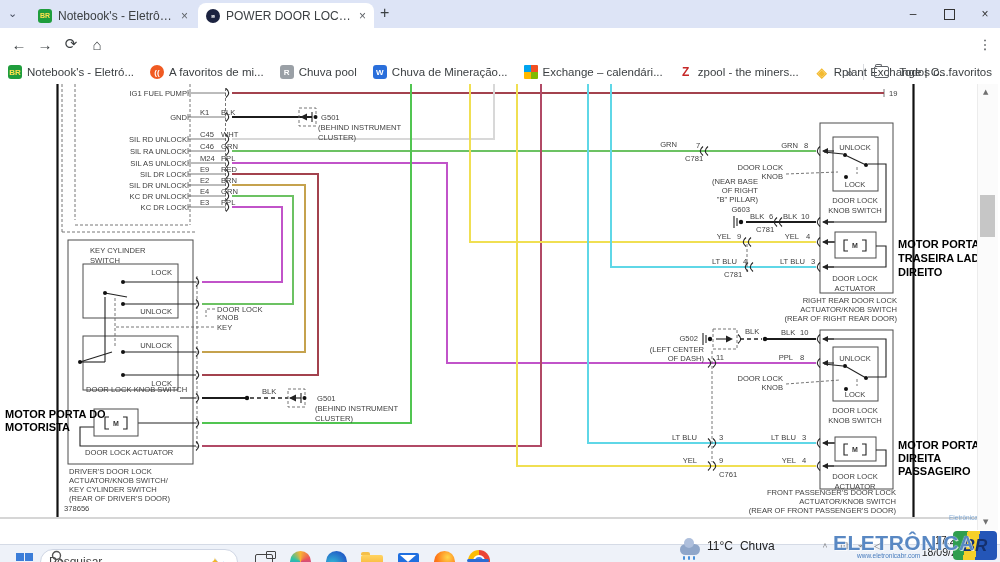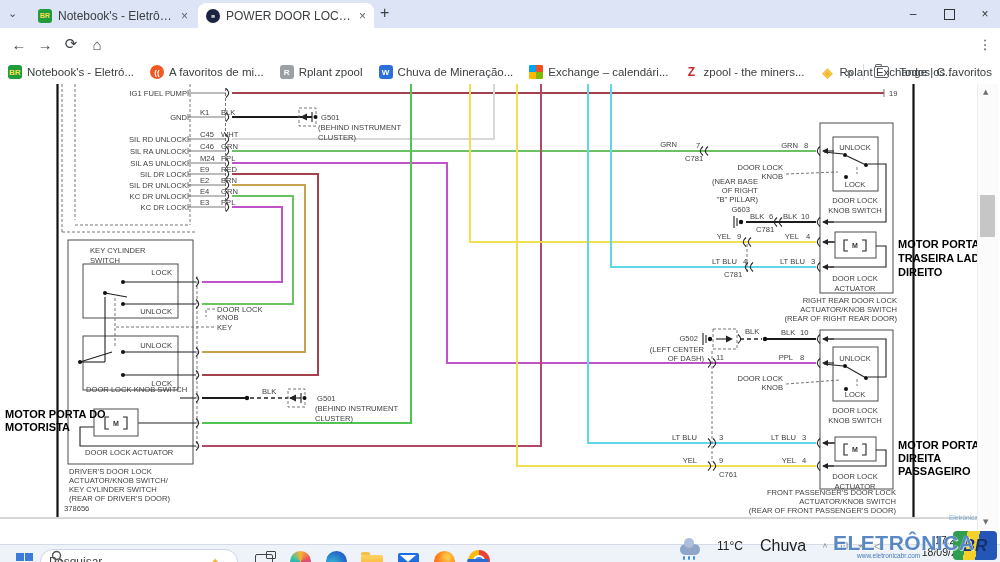--- a/index.html
+++ b/index.html
@@ -158,21 +158,21 @@
   <div class="bm" style="margin-left:8px;">
     <span class="bmic" style="background:#1f9d3c;color:#ffe14d;">BR</span>
     <span>Notebook's - Eletró...</span>
   </div>
   <div class="bm">
     <span class="bmic" style="background:#f05a22;border-radius:50%;">((</span>
     <span>A favoritos de mi...</span>
   </div>
   <div class="bm">
     <span class="bmic" style="background:#9aa0a6;">R</span>
-    <span>Rplant zpool</span>
+    <span>Chuva pool</span>
   </div>
   <div class="bm">
     <span class="bmic" style="background:#2a6fdb;">W</span>
     <span>Chuva de Mineração...</span>
   </div>
   <div class="bm">
     <span class="bmic" style="background:conic-gradient(#f25022 0 25%,#7fba00 0 50%,#ffb900 0 75%,#00a4ef 0);border-radius:1px;"></span>
     <span>Exchange – calendári...</span>
   </div>
   <div class="bm">
@@ -586,24 +586,24 @@
     </div>
   <div class="tbi" style="left:432px;">
       <span class="ff-ic"></span>
     </div>
   <div class="tbi" style="left:467px;">
       <span class="chrome-ic"></span>
     </div>
 </div>
 <div id="chrome-underline"></div>
 
-<div style="position:absolute;left:680px;top:530px;height:32px;display:flex;align-items:center;gap:17px;z-index:2;">
+<div style="position:absolute;left:680px;top:530px;height:32px;display:flex;align-items:center;gap:7px;z-index:2;">
   <span class="cloud"></span>
   <span style="font-size:12px;color:#222;">11°C</span>
-  <span style="font-size:16px;color:#222;">Chuva</span>
+  <span style="font-size:12px;color:#222;">Chuva</span>
 </div>
 <span class="trayglyph" style="left:820px;">＾</span>
 <span class="trayglyph" style="left:840px;">⊡</span>
 <span class="trayglyph" style="left:858px;">⌁</span>
 <span class="trayglyph" style="left:874px;">◁</span>
 <div id="clock">
   <div>17:24</div>
   <div>18/09/2024</div>
 </div>
 <div id="watermark">

